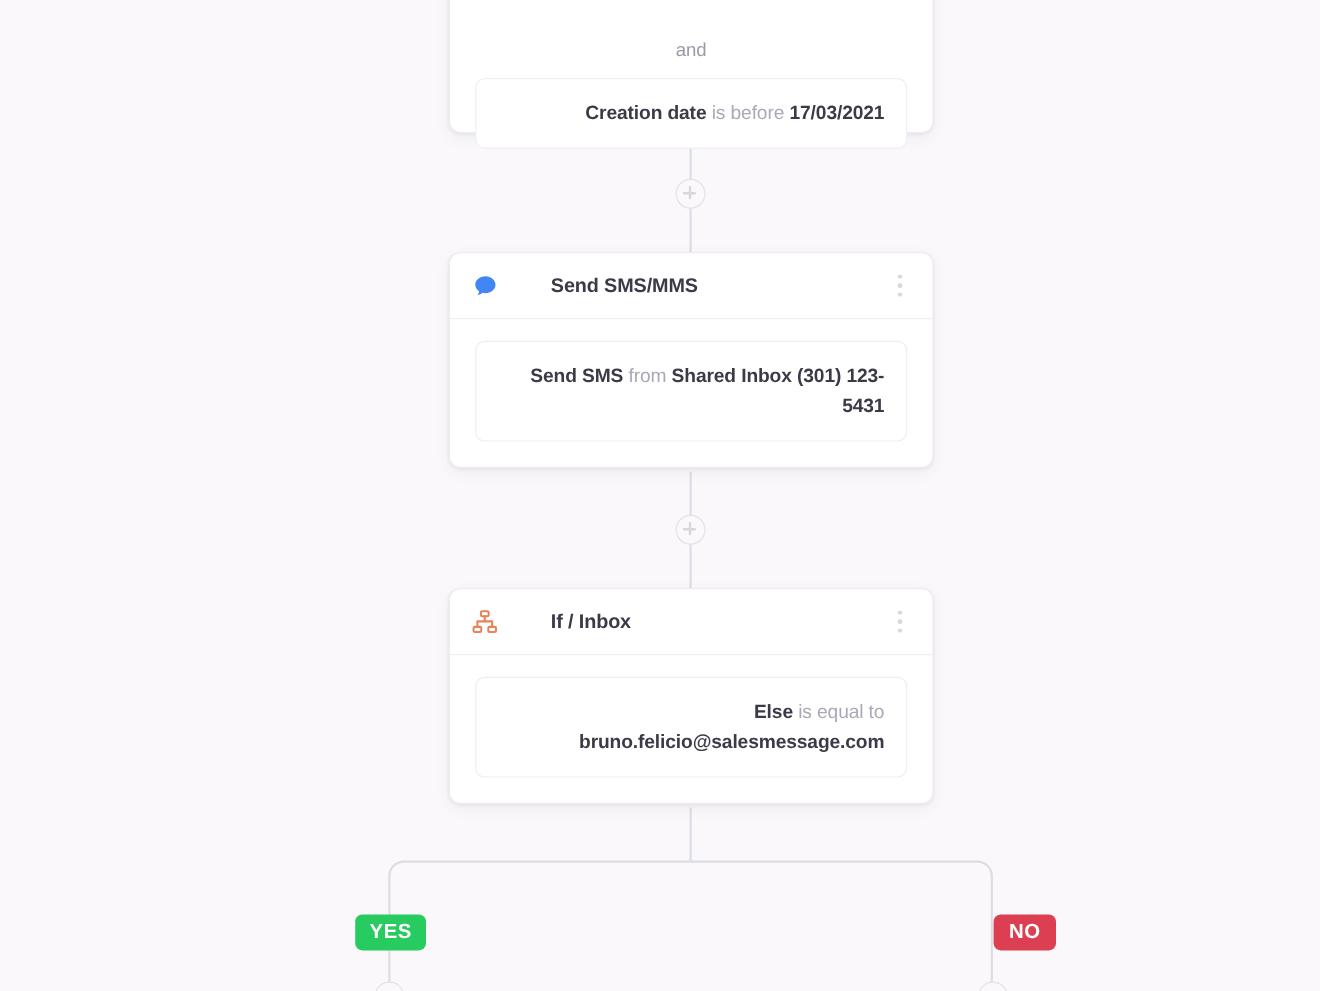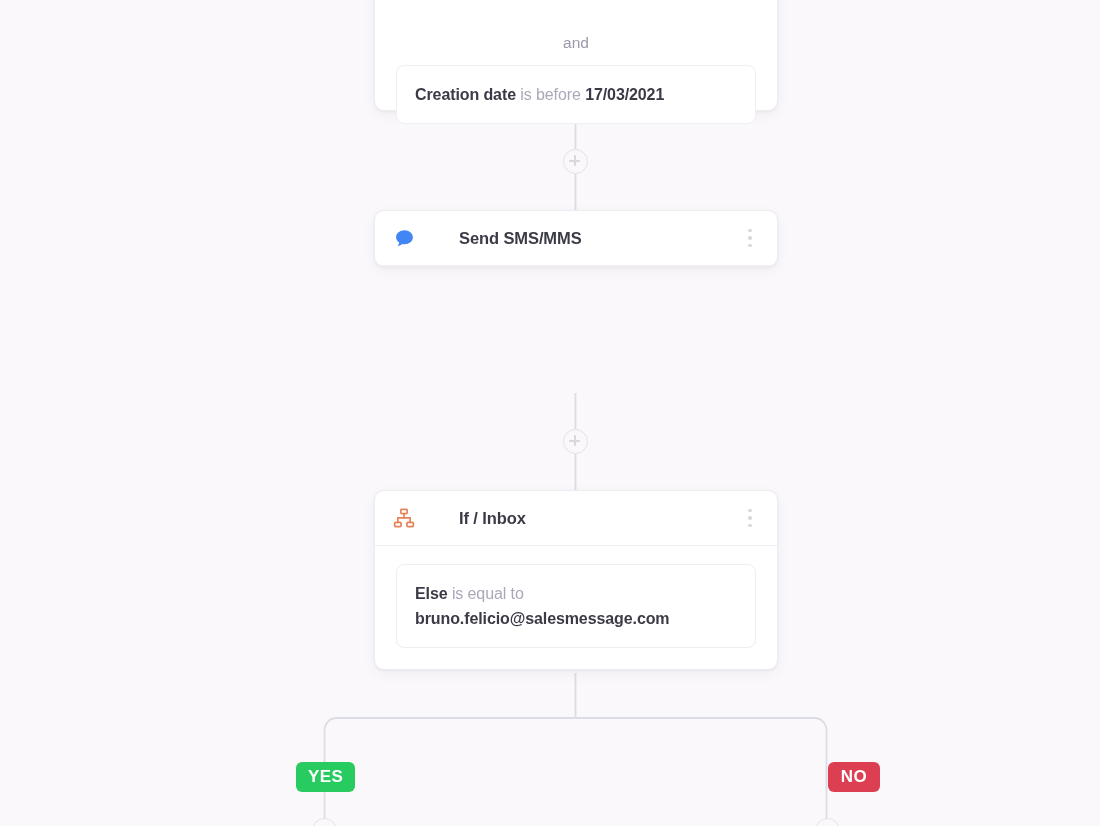--- a/index.html
+++ b/index.html
@@ -111,21 +111,21 @@
     color: #9a9aab;
     padding: 4px 0 12px 0;
     line-height: 20px;
   }
 
   .cond-box {
     border: 1px solid #eeeef3;
     border-radius: 8px;
     background: #ffffff;
     padding: 16px 18px;
-    text-align: left;
+    text-align: right;
     font-size: 16px;
     line-height: 25px;
     color: #3b3b48;
     font-weight: 700;
     letter-spacing: -0.1px;
   }
   .cond-box .muted {
     color: #a9a9b8;
     font-weight: 400;
   }
@@ -236,20 +236,27 @@
         <svg width="21" height="21" viewBox="0 0 24 24" aria-hidden="true">
           <path d="M12 2.6c-5.3 0-9.6 3.5-9.6 7.9 0 2.5 1.4 4.7 3.6 6.2 -0.1 1.4-0.7 2.8-1.8 4 2.3-0.4 4-1.4 5.1-2.4 0.9 0.2 1.8 0.3 2.7 0.3 5.3 0 9.6-3.5 9.6-7.9S17.3 2.6 12 2.6z" fill="#4285f4"></path>
         </svg>
       </span>
       <span class="node-title">Send SMS/MMS</span>
       <span class="kebab">
         <i></i>
           <i></i>
           <i></i>
       </span>
+    </div>
+    <div class="node-body">
+      <div class="cond-box">
+        <span>Send SMS</span> 
+        <span class="muted">from</span> 
+        <span>Shared Inbox (301) 123-5431</span>
+      </div>
     </div>
   </div>
 
   <div class="plus-btn" id="plus-2" title="Add step"></div>
 
   <div class="node-card" id="node-ifelse">
     <div class="node-header">
       <span class="node-icon">
         <svg width="22" height="22" viewBox="0 0 24 24" aria-hidden="true" fill="none" stroke="#e8835a" stroke-width="1.9" stroke-linecap="round" stroke-linejoin="round">
           <rect x="8.5" y="2.6" width="7" height="4.6" rx="1.1"></rect>

